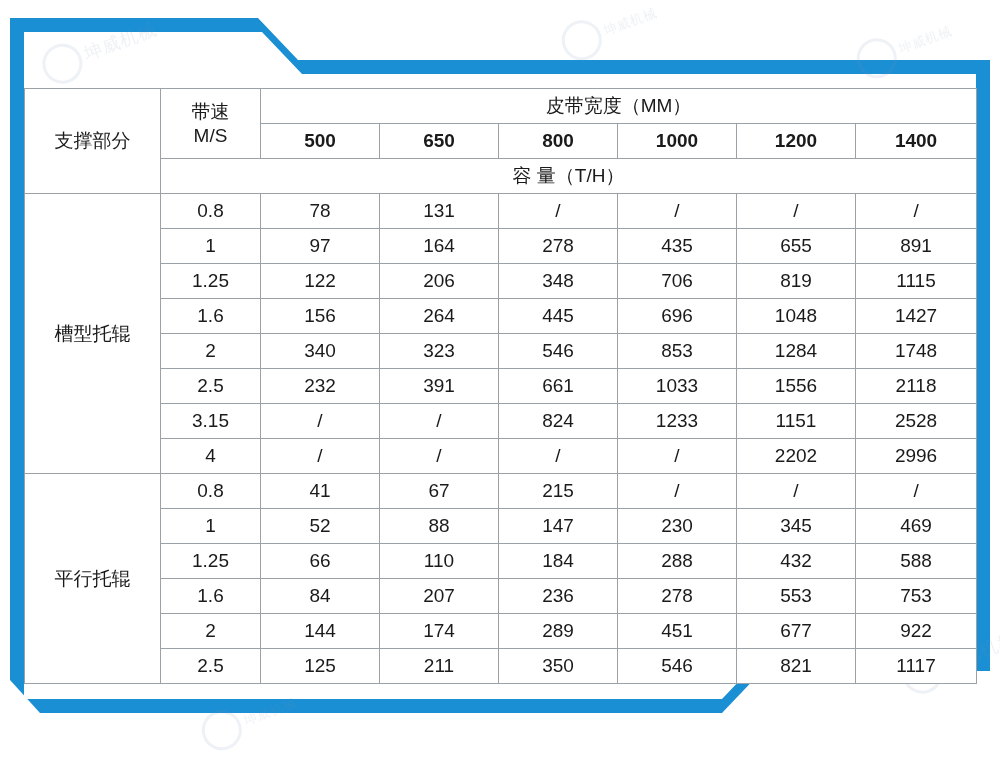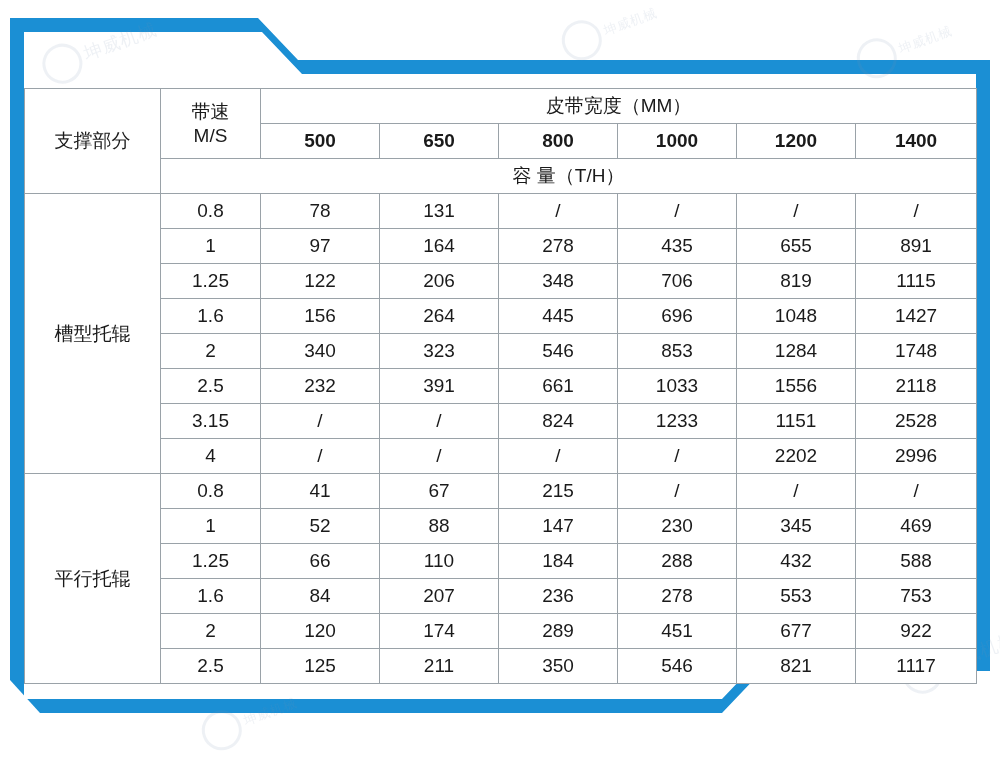--- a/index.html
+++ b/index.html
@@ -324,21 +324,21 @@
             <td class="speed">1.6</td>
             <td class="shade">84</td>
             <td class="shade">207</td>
             <td class="shade">236</td>
             <td class="shade">278</td>
             <td class="shade">553</td>
             <td class="shade">753</td>
           </tr>
           <tr>
             <td class="speed">2</td>
-            <td>120</td>
+            <td>144</td>
             <td>174</td>
             <td>289</td>
             <td>451</td>
             <td>677</td>
             <td>922</td>
           </tr>
           <tr>
             <td class="speed">2.5</td>
             <td class="shade">125</td>
             <td class="shade">211</td>

